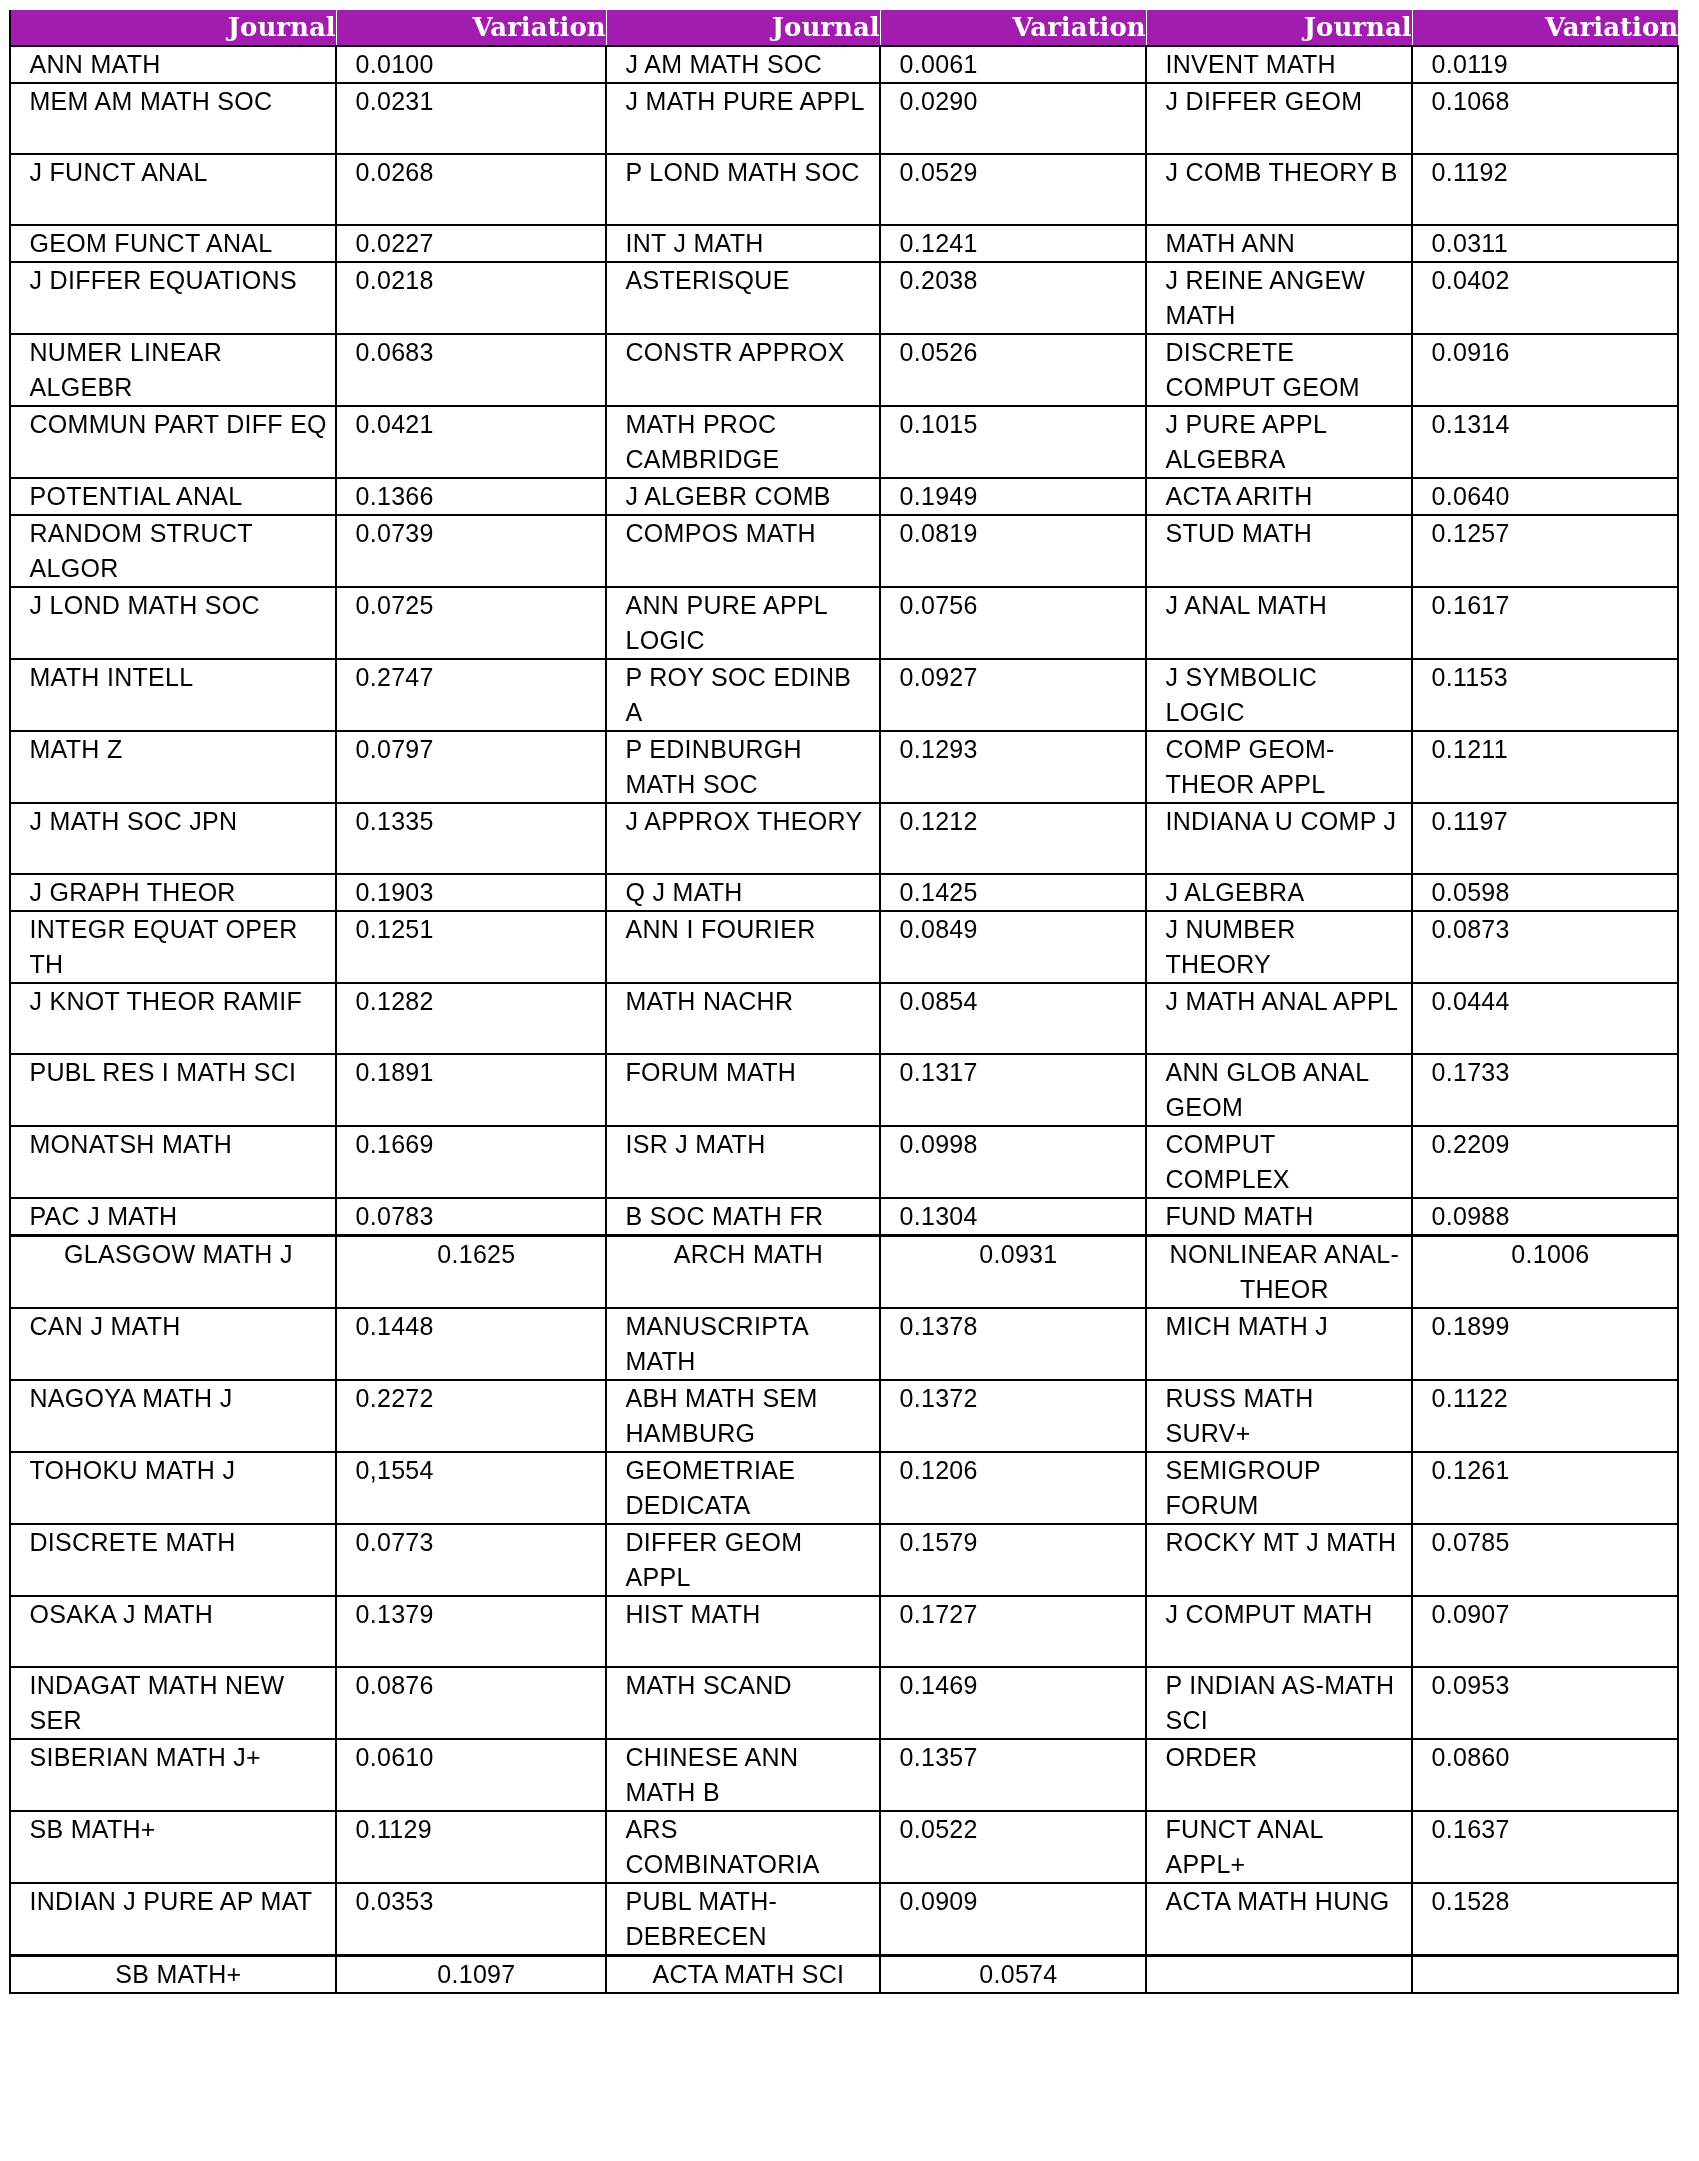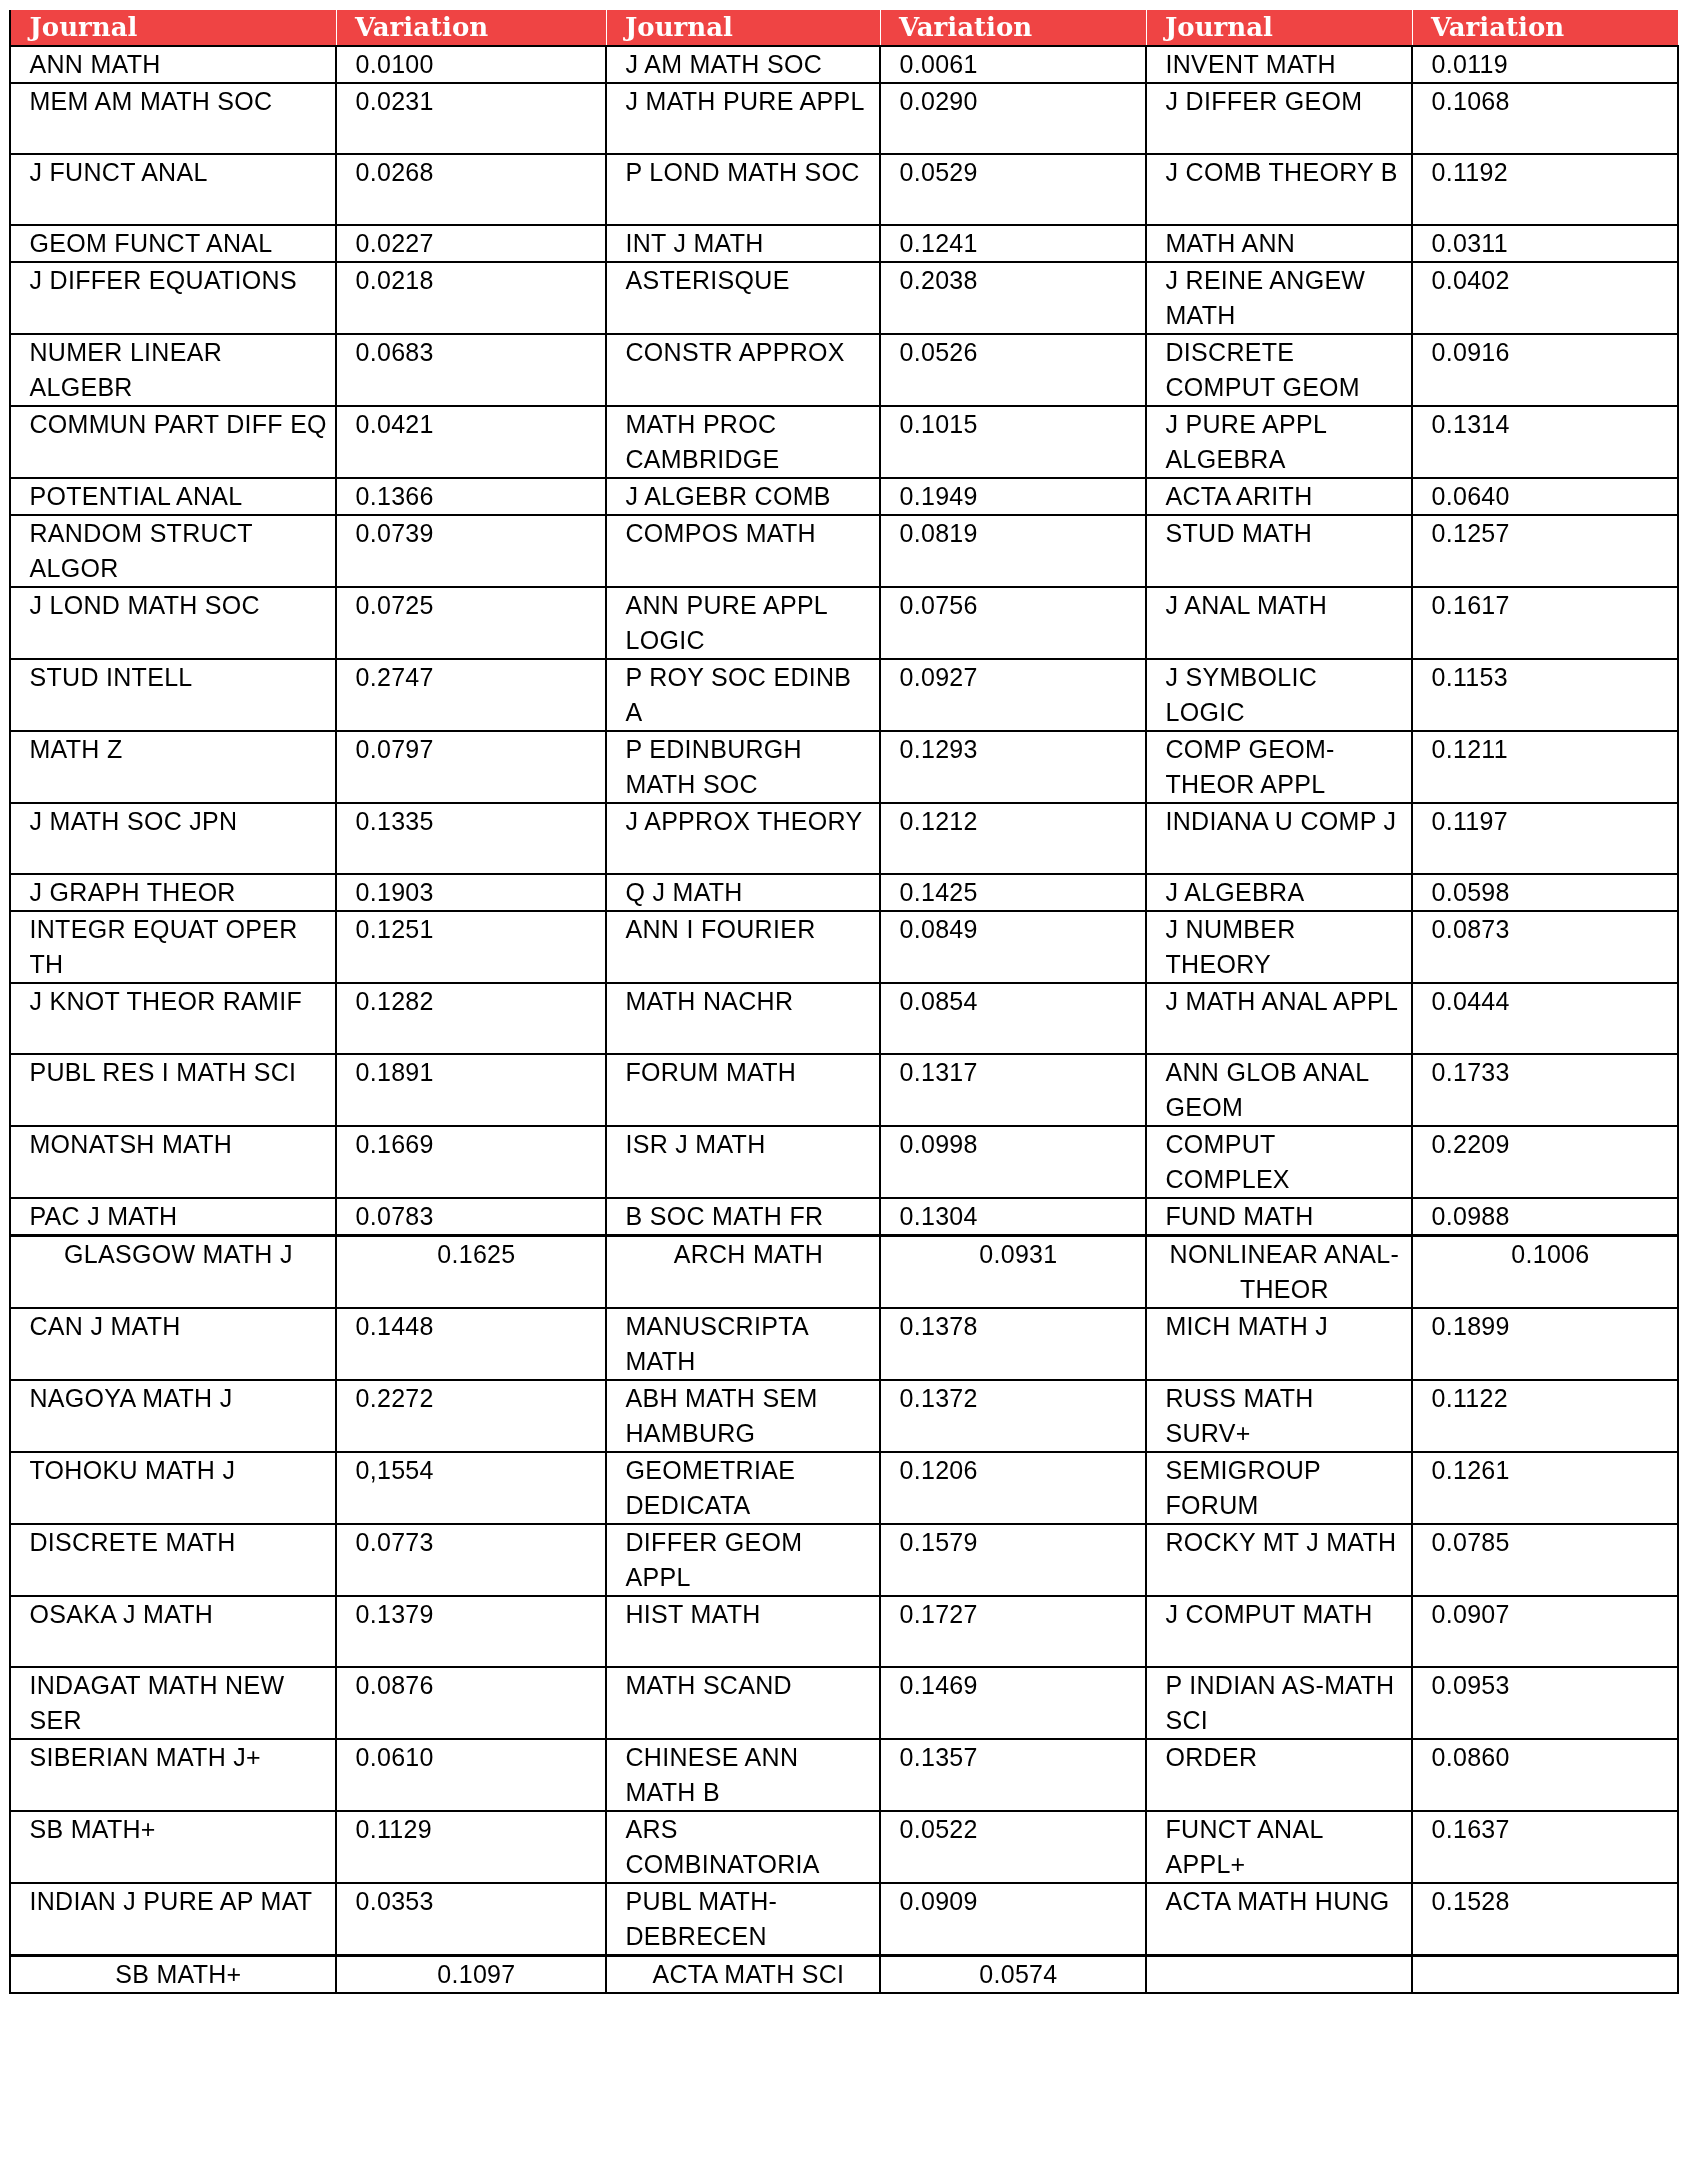--- a/index.html
+++ b/index.html
@@ -12,23 +12,23 @@
     font-family: "Liberation Sans", "DejaVu Sans", sans-serif;
     color: #000;
   }
   .tbl col.c1 { width: 326px; }
   .tbl col.c2 { width: 270px; }
   .tbl col.c3 { width: 274px; }
   .tbl col.c4 { width: 266px; }
   .tbl col.c5 { width: 266px; }
   .tbl col.c6 { width: 266px; }
   .tbl th {
-    background: #ef4444; color: #ffffff;
+    background: #a21caf; color: #ffffff;
     font-family: "DejaVu Serif", "Liberation Serif", serif;
-    font-weight: bold; font-size: 26px; text-align: left;
+    font-weight: bold; font-size: 26px; text-align: right;
     height: 35px; padding: 0 0 0 18.3px; line-height: 35px;
     border-left: 1.3px solid #ffffff;
     margin-top: 24px;
   }
   .tbl th:first-child { border-left: 2px solid #000; }
   .tbl td {
     border: 2px solid #000;
     font-size: 25px; line-height: 35px;
     padding: 0 7.9px 0 18.3px;
     vertical-align: top;
@@ -136,21 +136,21 @@
       </tr>
       <tr class="two">
         <td>J LOND MATH SOC</td>
         <td>0.0725</td>
         <td>ANN PURE APPL LOGIC</td>
         <td>0.0756</td>
         <td>J ANAL MATH</td>
         <td>0.1617</td>
       </tr>
       <tr class="two">
-        <td>STUD INTELL</td>
+        <td>MATH INTELL</td>
         <td>0.2747</td>
         <td>P ROY SOC EDINB A</td>
         <td>0.0927</td>
         <td>J SYMBOLIC LOGIC</td>
         <td>0.1153</td>
       </tr>
       <tr class="two">
         <td>MATH Z</td>
         <td>0.0797</td>
         <td>P EDINBURGH MATH SOC</td>

